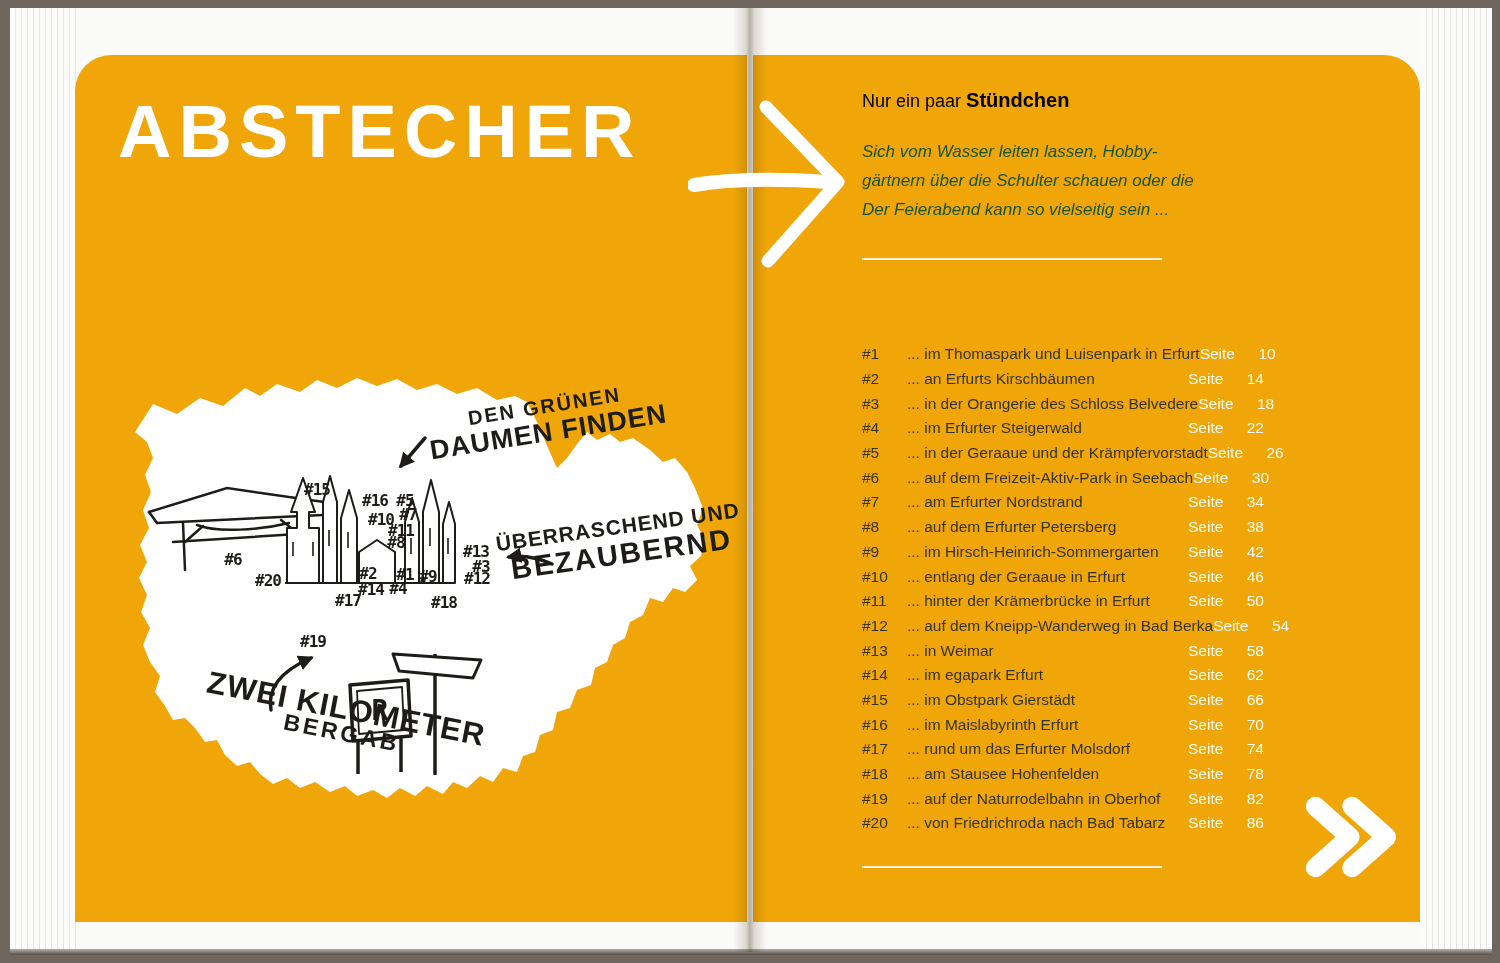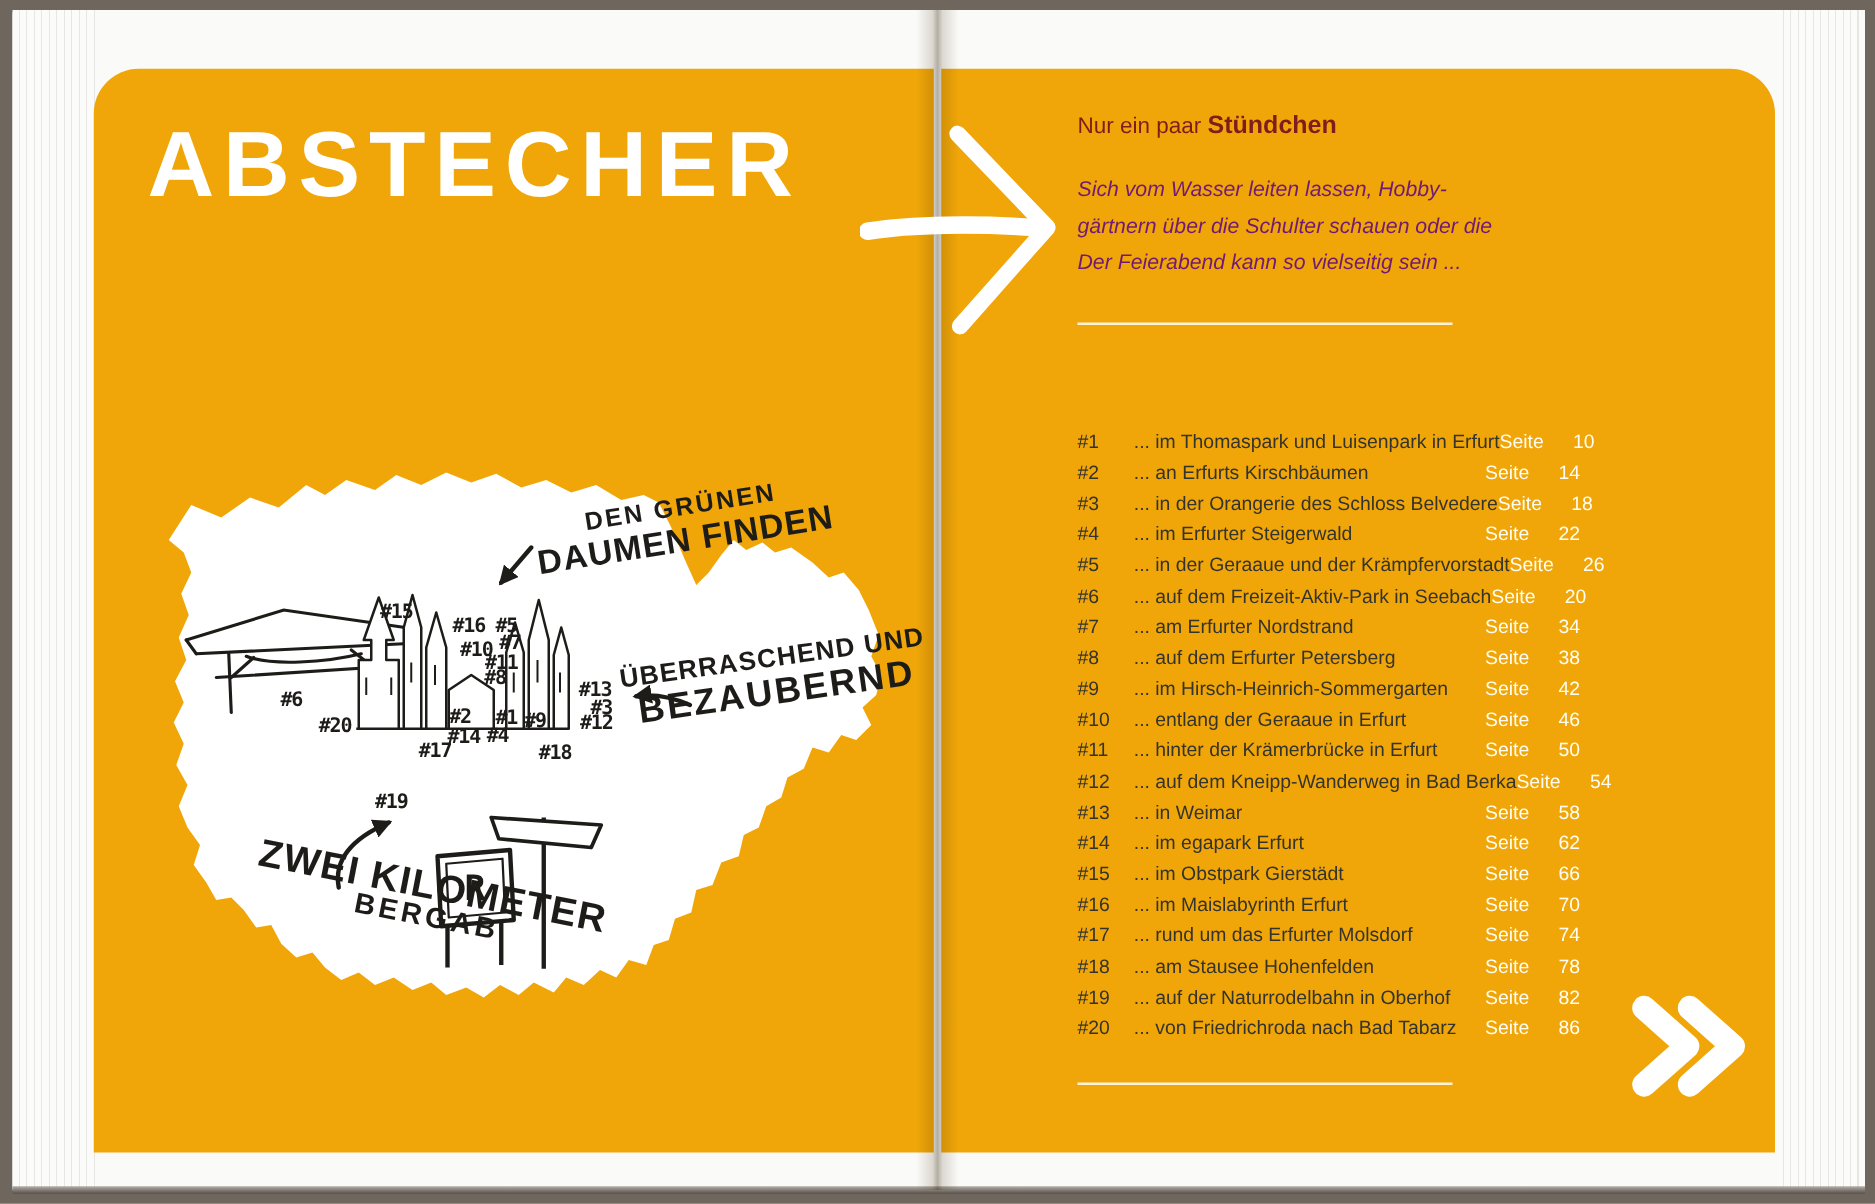--- a/index.html
+++ b/index.html
@@ -36,23 +36,23 @@
   .anno-1{left:322px;top:26px;transform:rotate(-9deg);}
   .anno-1 .l1{font-size:20px;letter-spacing:2px;}
   .anno-1 .l2{font-size:27px;letter-spacing:1px;}
   .anno-2{left:392px;top:146px;transform:rotate(-8deg);}
   .anno-2 .l1{font-size:21px;letter-spacing:1px;}
   .anno-2 .l2{font-size:29px;letter-spacing:2px;}
   .anno-3{left:98px;top:322px;transform:rotate(11deg);}
   .anno-3 .l1{font-size:31px;letter-spacing:1px;}
   .anno-3 .l2{font-size:23px;letter-spacing:3px;margin-top:-4px;}
   
-  .kicker{position:absolute;left:109px;top:34px;color:#7f1d1d;font-size:18px;white-space:nowrap;}
+  .kicker{position:absolute;left:109px;top:34px;color:#000000;font-size:18px;white-space:nowrap;}
   .kicker .hl{font-size:20px;font-weight:700;margin-left:5px;}
-  .intro{position:absolute;left:109px;top:82px;color:#701a75;
+  .intro{position:absolute;left:109px;top:82px;color:#14532d;
     font-style:italic;font-size:17px;line-height:29px;white-space:nowrap;}
   .rule{position:absolute;height:2px;background:rgba(255,252,240,0.9);}
   .rule-top{left:109px;top:203px;width:300px;}
   .rule-bottom{left:109px;top:811px;width:300px;}
   .duration{position:absolute;left:512px;top:52px;width:190px;text-align:center;
     color:#FFFFFF;font-weight:900;font-size:102px;letter-spacing:4px;}
   .toc{position:absolute;left:109px;top:287px;width:402px;}
   .toc-row{display:flex;align-items:center;height:24.7px;font-size:15.5px;color:#34332C;}
   .toc-num{width:45px;flex:none;}
   .toc-title{flex:1;white-space:nowrap;overflow:visible;}
@@ -247,21 +247,21 @@
       <span class="toc-page-label">Seite</span>
       <span class="toc-page-num">26</span>
     </span>
   </div>
 
   <div class="toc-row">
     <span class="toc-num">#6</span>
     <span class="toc-title">... auf dem Freizeit-Aktiv-Park in Seebach</span>
     <span class="toc-page">
       <span class="toc-page-label">Seite</span>
-      <span class="toc-page-num">20</span>
+      <span class="toc-page-num">30</span>
     </span>
   </div>
 
   <div class="toc-row">
     <span class="toc-num">#7</span>
     <span class="toc-title">... am Erfurter Nordstrand</span>
     <span class="toc-page">
       <span class="toc-page-label">Seite</span>
       <span class="toc-page-num">34</span>
     </span>

